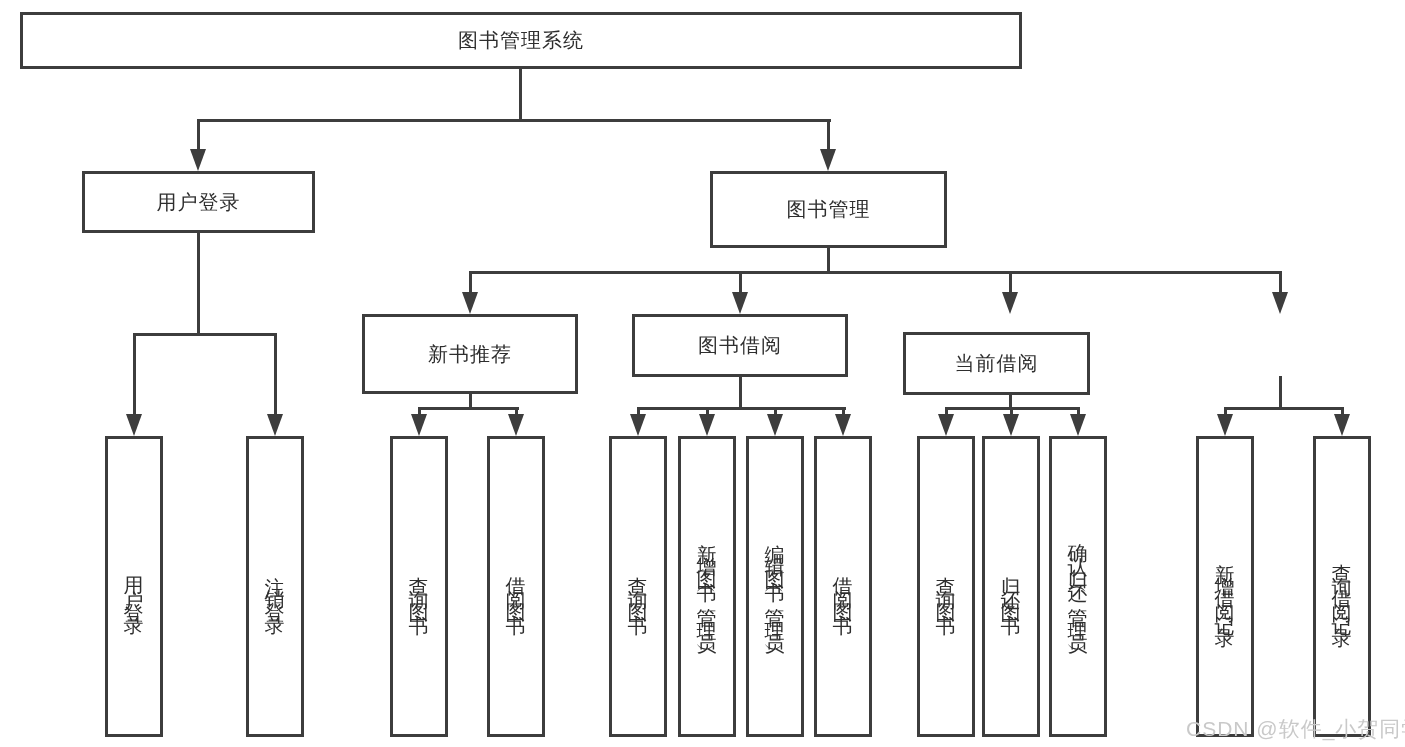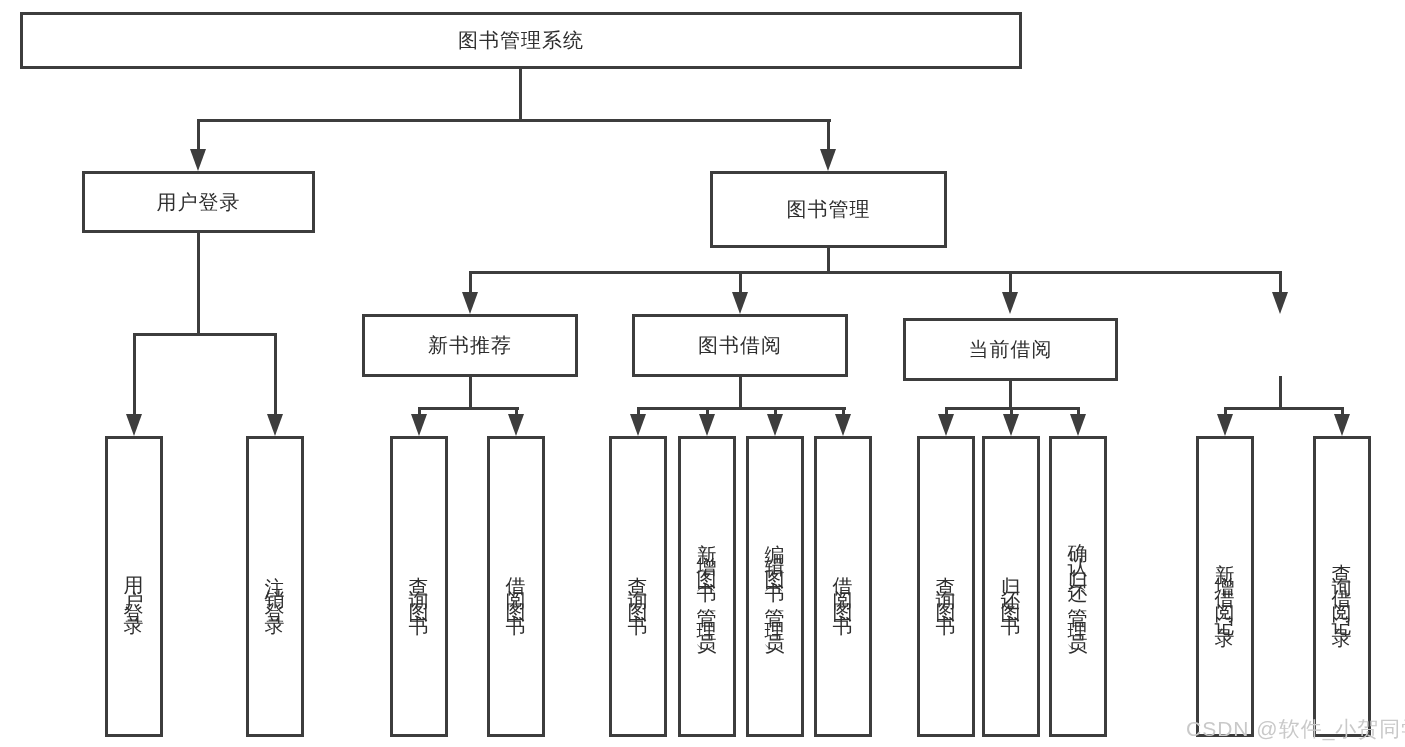--- a/index.html
+++ b/index.html
@@ -95,27 +95,27 @@
     <span>图书管理系统</span>
   </div>
 
   <div class="box box-h" style="left:82px;top:171px;width:233px;height:62px">
     <span>用户登录</span>
   </div>
   <div class="box box-h" style="left:710px;top:171px;width:237px;height:77px">
     <span>图书管理</span>
   </div>
 
-  <div class="box box-h" style="left:362px;top:314px;width:216px;height:63px">
+  <div class="box box-h" style="left:362px;top:314px;width:216px;height:80px">
     <span>新书推荐</span>
   </div>
   <div class="box box-h" style="left:632px;top:314px;width:216px;height:63px">
     <span>图书借阅</span>
   </div>
-  <div class="box box-h" style="left:903px;top:318px;width:215px;height:63px">
+  <div class="box box-h" style="left:903px;top:332px;width:187px;height:63px">
     <span>当前借阅</span>
   </div>
 
   <div class="box box-v" style="left:105px;top:436px;width:58px;height:301px">
     <span>用户登录</span>
   </div>
   <div class="box box-v" style="left:246px;top:436px;width:58px;height:301px">
     <span>注销登录</span>
   </div>
 

